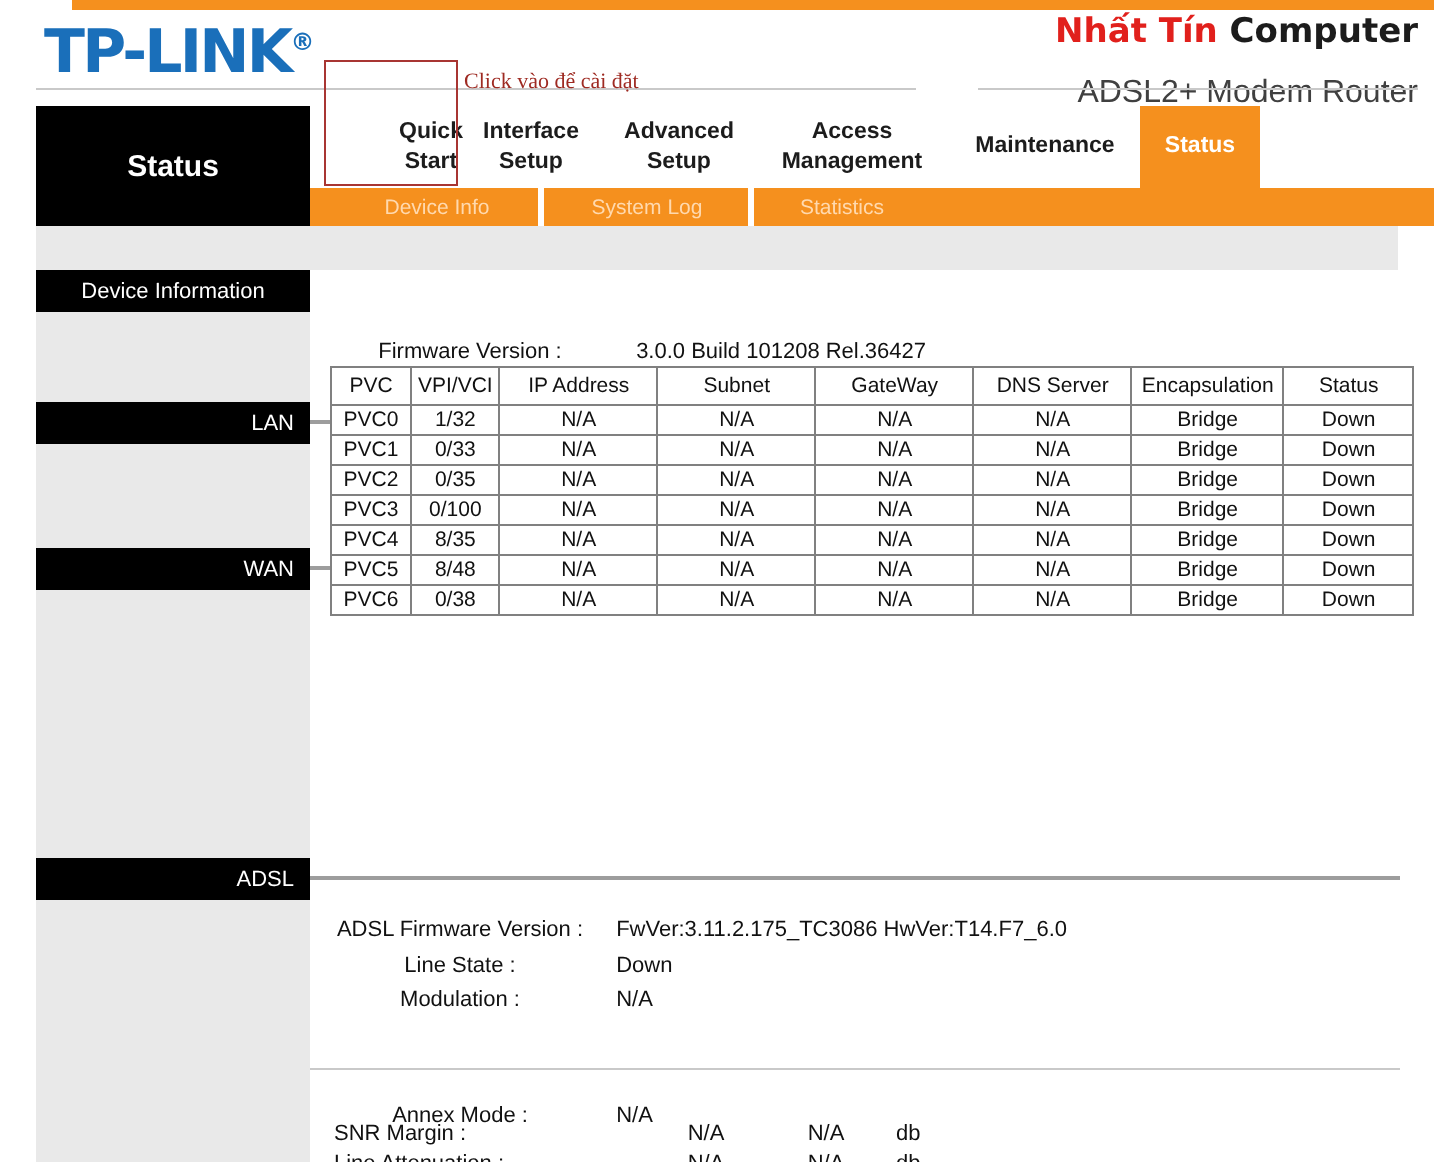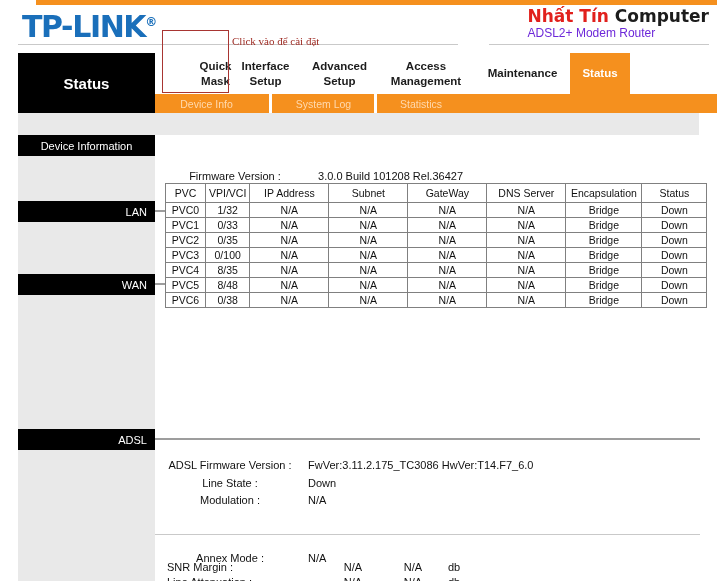--- a/index.html
+++ b/index.html
@@ -31,30 +31,30 @@
     position: absolute; left: 22px; top: 4px;
     font-size: 30px; font-weight: bold; letter-spacing: -1.4px;
     color: #1a6fba;
     font-family: "DejaVu Sans", sans-serif;
     white-space: nowrap;
   }
   .logo .reg { font-size: 12px; vertical-align: super; letter-spacing: 0; }
 
   .brand {
     position: absolute; right: 8px; top: 2px;
-    text-align: left; line-height: 1.15;
+    text-align: right; line-height: 1.15;
   }
   .brand-line1 {
     font-size: 17px; font-weight: bold; white-space: nowrap;
     font-family: "DejaVu Sans", sans-serif;
   }
   .brand-line1 .red { color: #e1201c; }
   .brand-line1 .dark { color: #1c1c1c; }
   .brand-line2 {
-    font-size: 12px; color: #6d28d9; margin-top: 0; white-space: nowrap;
+    font-size: 16px; color: #404040; margin-top: 11px; white-space: nowrap;
   }
 
   
   .hdr-rule-left {
     position: absolute; left: 18px; top: 44px; width: 440px; height: 1px;
     background: #c9c9c9;
   }
   .hdr-rule-right {
     position: absolute; right: 8px; top: 44px; width: 220px; height: 1px;
     background: #c9c9c9;
@@ -220,21 +220,21 @@
   <div class="hdr-rule-right"></div>
   <div class="annot-text">Click vào để cài đặt</div>
 
   <div class="navbar">
     <div class="nav-black"></div>
     <div class="nav-orange"></div>
     <div class="nav-title">Status</div>
     <div class="nav-items" id="nav-items">
         <div class="nav-item" style="left: 7px; width: 67px; margin-left: 20px;">
           <span>Quick</span>
-          <span>Mask</span>
+          <span>Start</span>
         </div>
         <div class="nav-item" style="left: 74px; width: 73px;">
           <span>Interface</span>
           <span>Setup</span>
         </div>
         <div class="nav-item" style="left: 147px; width: 75px;">
           <span>Advanced</span>
           <span>Setup</span>
         </div>
         <div class="nav-item" style="left: 222px; width: 98px;">
@@ -245,21 +245,21 @@
           <span>Maintenance</span>
         </div>
         <div class="nav-item active" style="left: 415px; width: 60px;">
           <span>Status</span>
         </div>
       </div>
   </div>
 
   <div class="subnav-black-left"></div>
   <div class="subnav" id="subnav">
-      <div class="subnav-item" style="left: 4px; width: 95px;">Device Info</div>
+      <div class="subnav-item" style="left: 16px; width: 95px;">Device Info</div>
       <div class="subnav-item" style="left: 121px; width: 95px;">System Log</div>
       <div class="subnav-item" style="left: 226px; width: 80px;">Statistics</div>
       <div class="subnav-sep" style="left: 114px;"></div>
       <div class="subnav-sep" style="left: 219px;"></div>
     </div>
 
   <div class="annot-box"></div>
 
   <div class="content-wrap">
     <div class="gray-band"></div>

